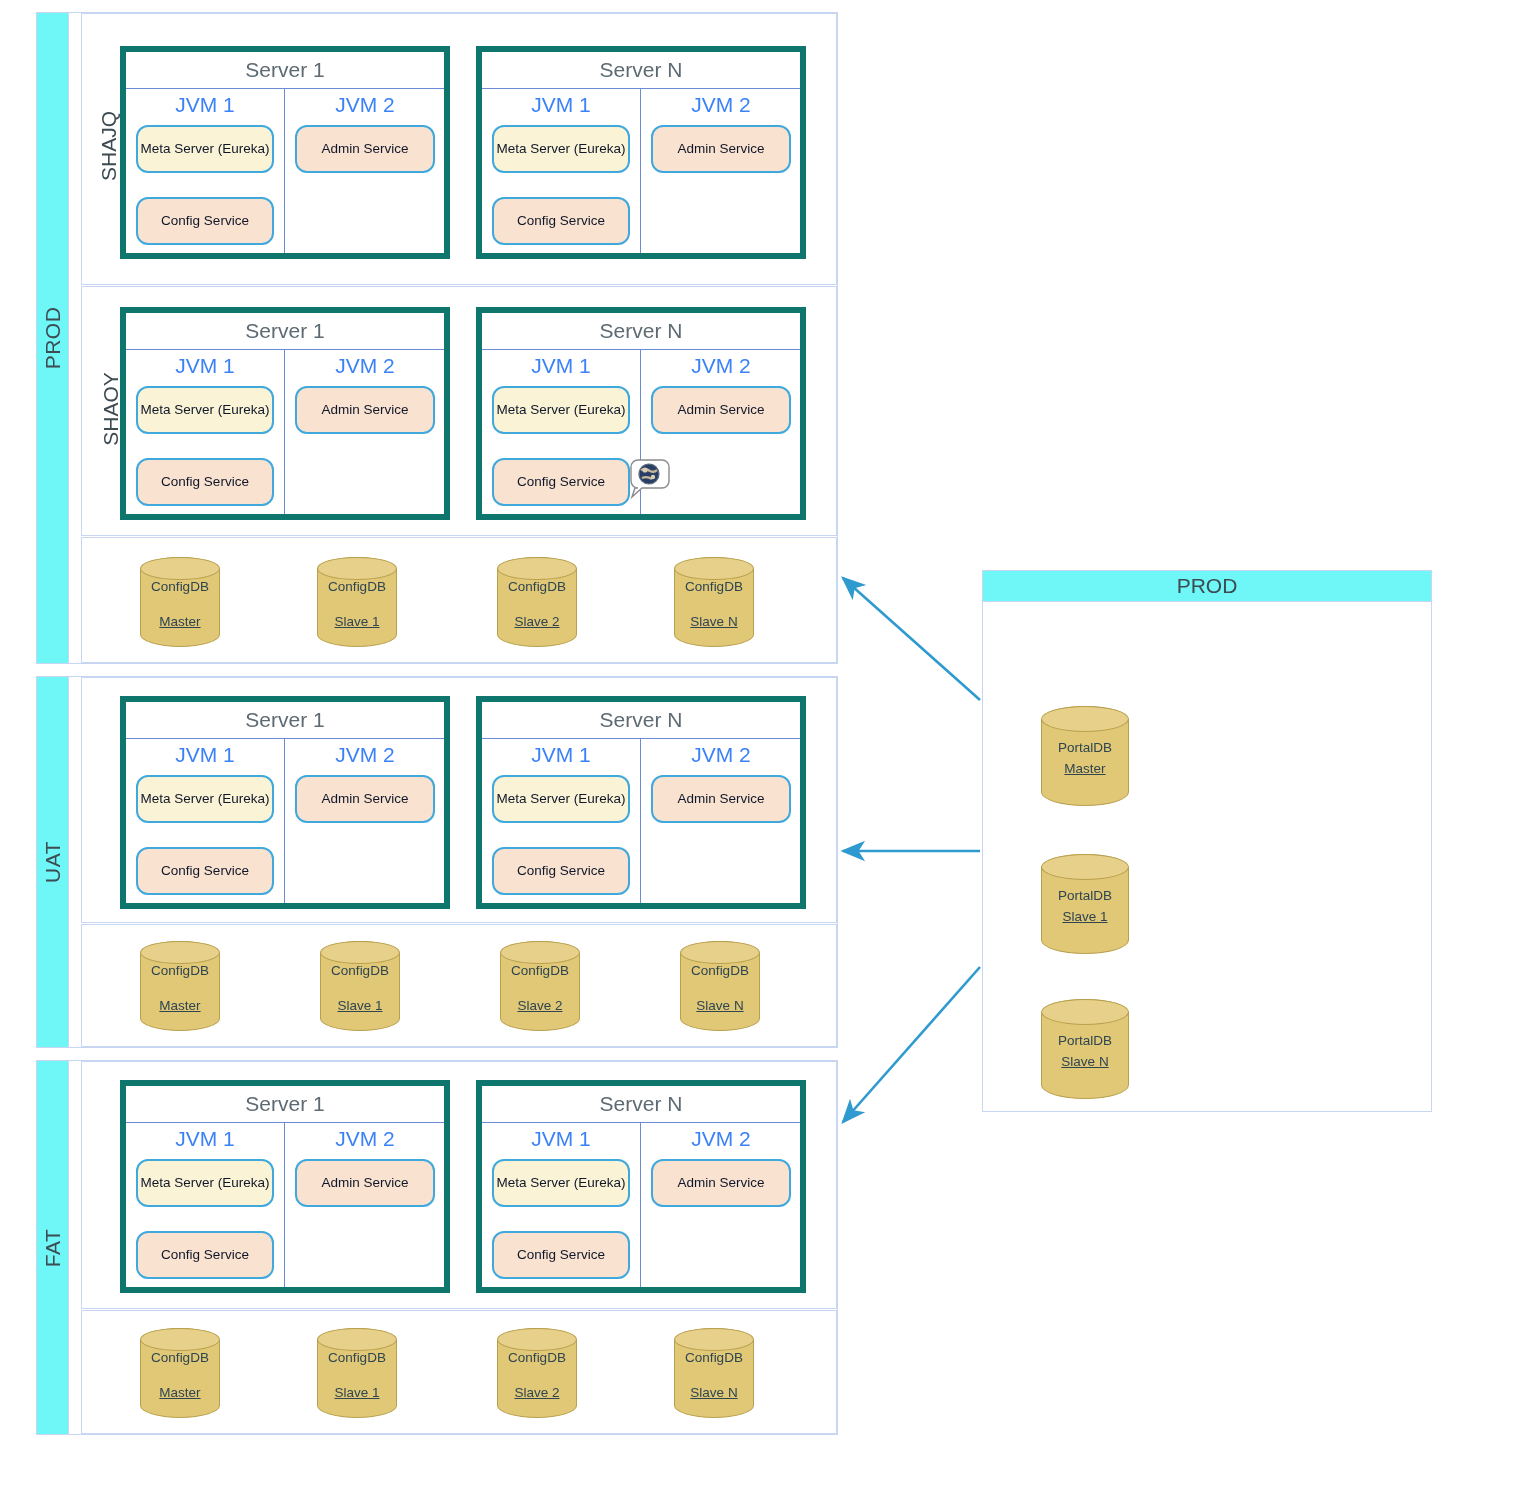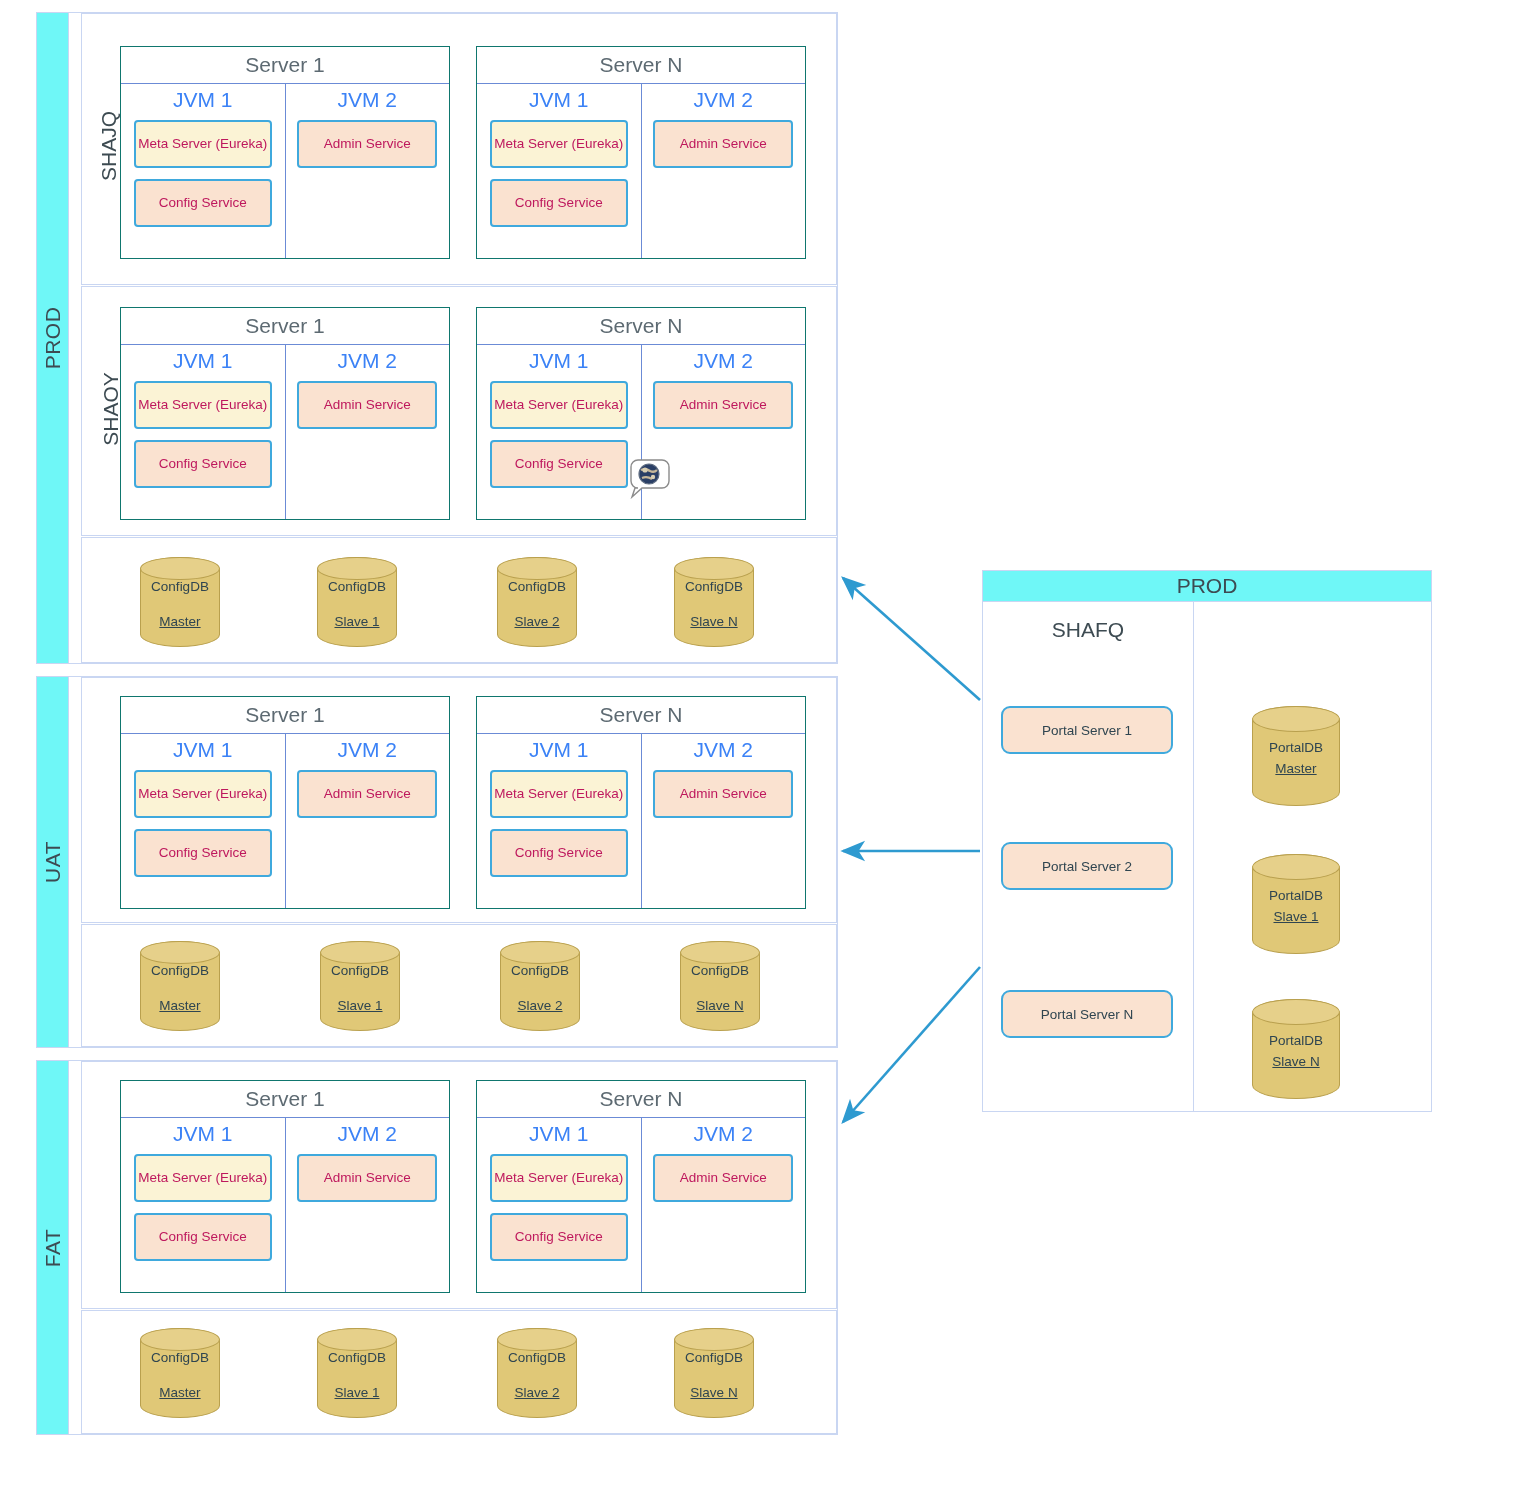--- a/index.html
+++ b/index.html
@@ -50,21 +50,21 @@
   .zone-label {
     position: absolute;
     white-space: nowrap;
     font-size: 21px;
     color: #3d4b52;
     transform-origin: center center;
   }
 
   
   .server-box {
-    border: 1px solid #0f766e;
+    border: 6px solid #0f766e;
     background: #ffffff;
   }
   .server-title {
     height: 36px;
     line-height: 36px;
     text-align: center;
     font-size: 21px;
     color: #5d6a72;
     border-bottom: 1px solid #6b8bd6;
     background: #ffffff;
@@ -86,30 +86,30 @@
   .jvm-title {
     text-align: center;
     font-size: 21px;
     color: #3b82f6;
     margin-bottom: 8px;
   }
 
   
   .pill {
     border: 2px solid #3fa9dd;
-    border-radius: 4px;
+    border-radius: 12px;
     text-align: center;
     font-size: 13.5px;
-    color: #be185d;
+    color: #0f172a;
     display: flex;
     align-items: center;
     justify-content: center;
     line-height: 1.25;
     box-sizing: border-box;
-    margin: 0 auto 11px auto;
+    margin: 0 auto 24px auto;
   }
   .pill.meta   { background: #fbf3d5; }
   .pill.config { background: #fae2d0; }
   .pill.admin  { background: #fae2d0; }
 
   
   .db-band {
     border: 1px solid #c9d6f2;
     background: #ffffff;
   }
@@ -480,26 +480,20 @@
       <div class="cyl-text spaced">
         <span>ConfigDB</span>
         <span class="l2">Slave N</span>
       </div>
     </div>
   </div>
 
   <div class="abs portal-panel" style="left:982px; top:570px; width:450px; height:542px;">
     <div class="portal-header">PROD</div>
     <div class="portal-cols">
-      <div class="portal-left">
-        <div class="shafq-label">SHAFQ</div>
-        <div class="portal-pill" style="top:104px;">Portal Server 1</div>
-        <div class="portal-pill" style="top:240px;">Portal Server 2</div>
-        <div class="portal-pill" style="top:388px;">Portal Server N</div>
-      </div>
       <div class="portal-right">
         <div class="cyl" style="left:58px; top:104px; width:88px; height:100px;">
           <div class="cyl-body"></div>
             <div class="cyl-top"></div>
           <div class="cyl-text">
             <span>PortalDB</span>
             <span class="l2">Master</span>
           </div>
         </div>
         <div class="cyl" style="left:58px; top:252px; width:88px; height:100px;">

